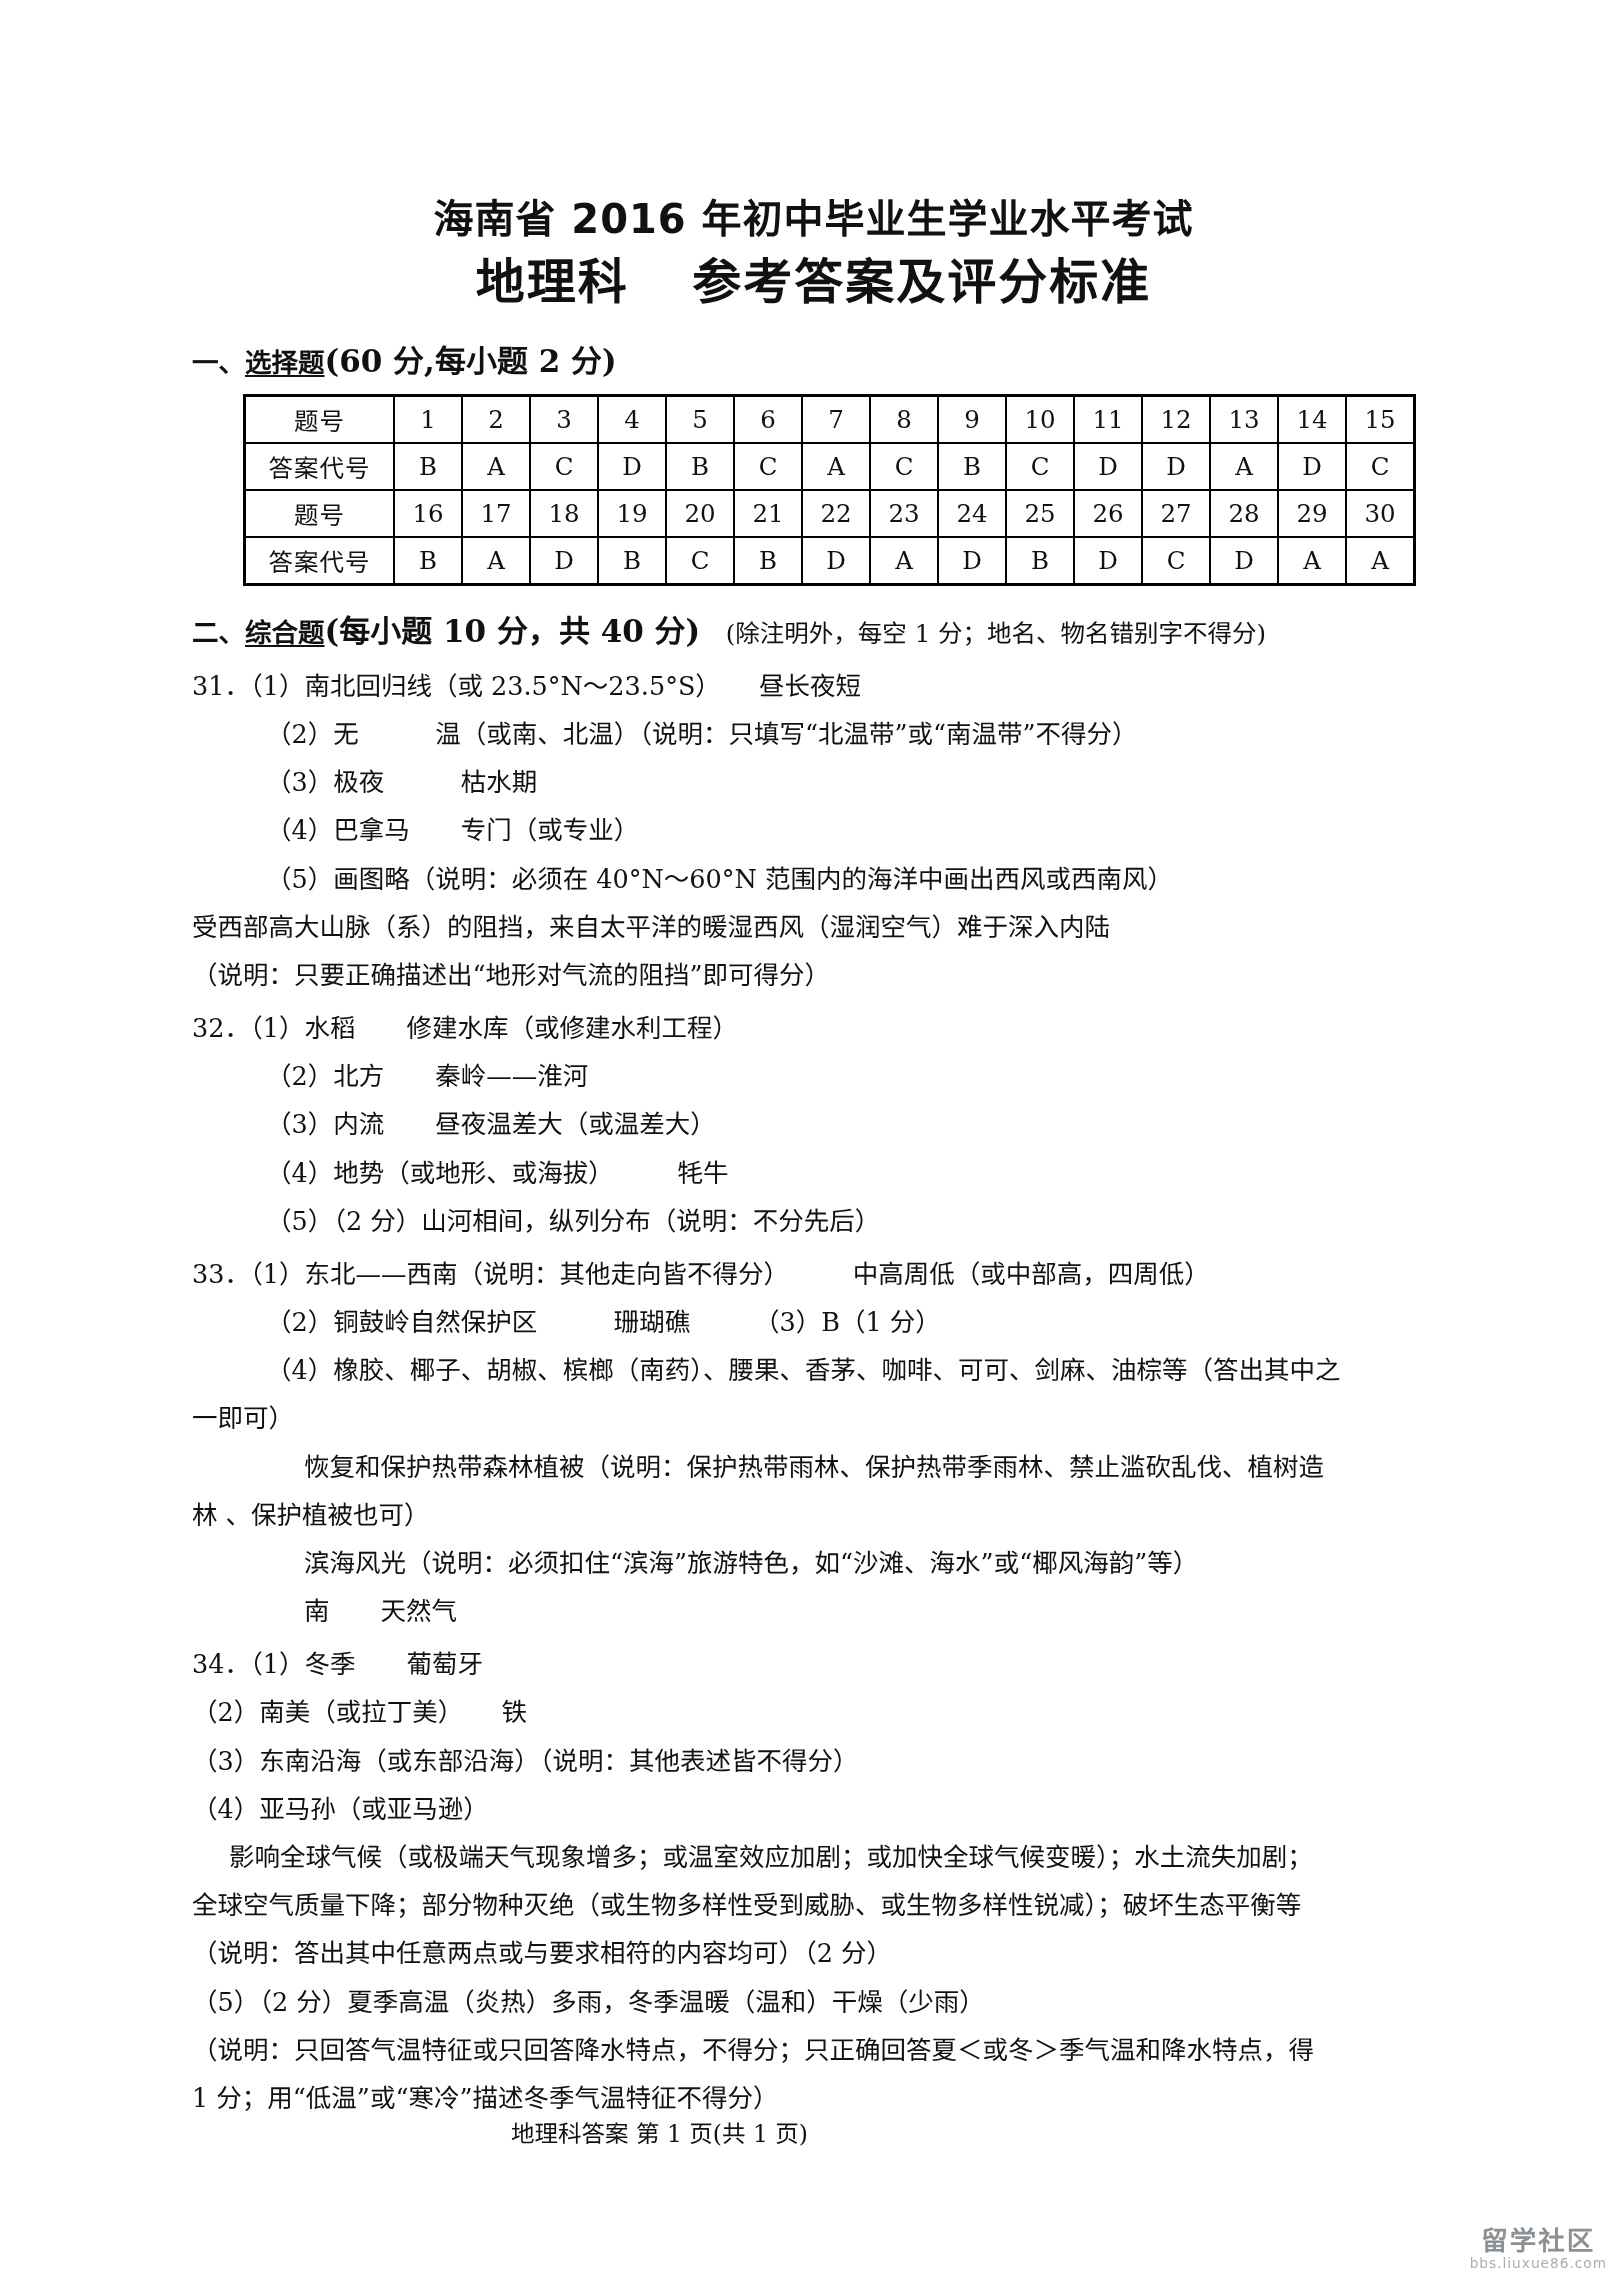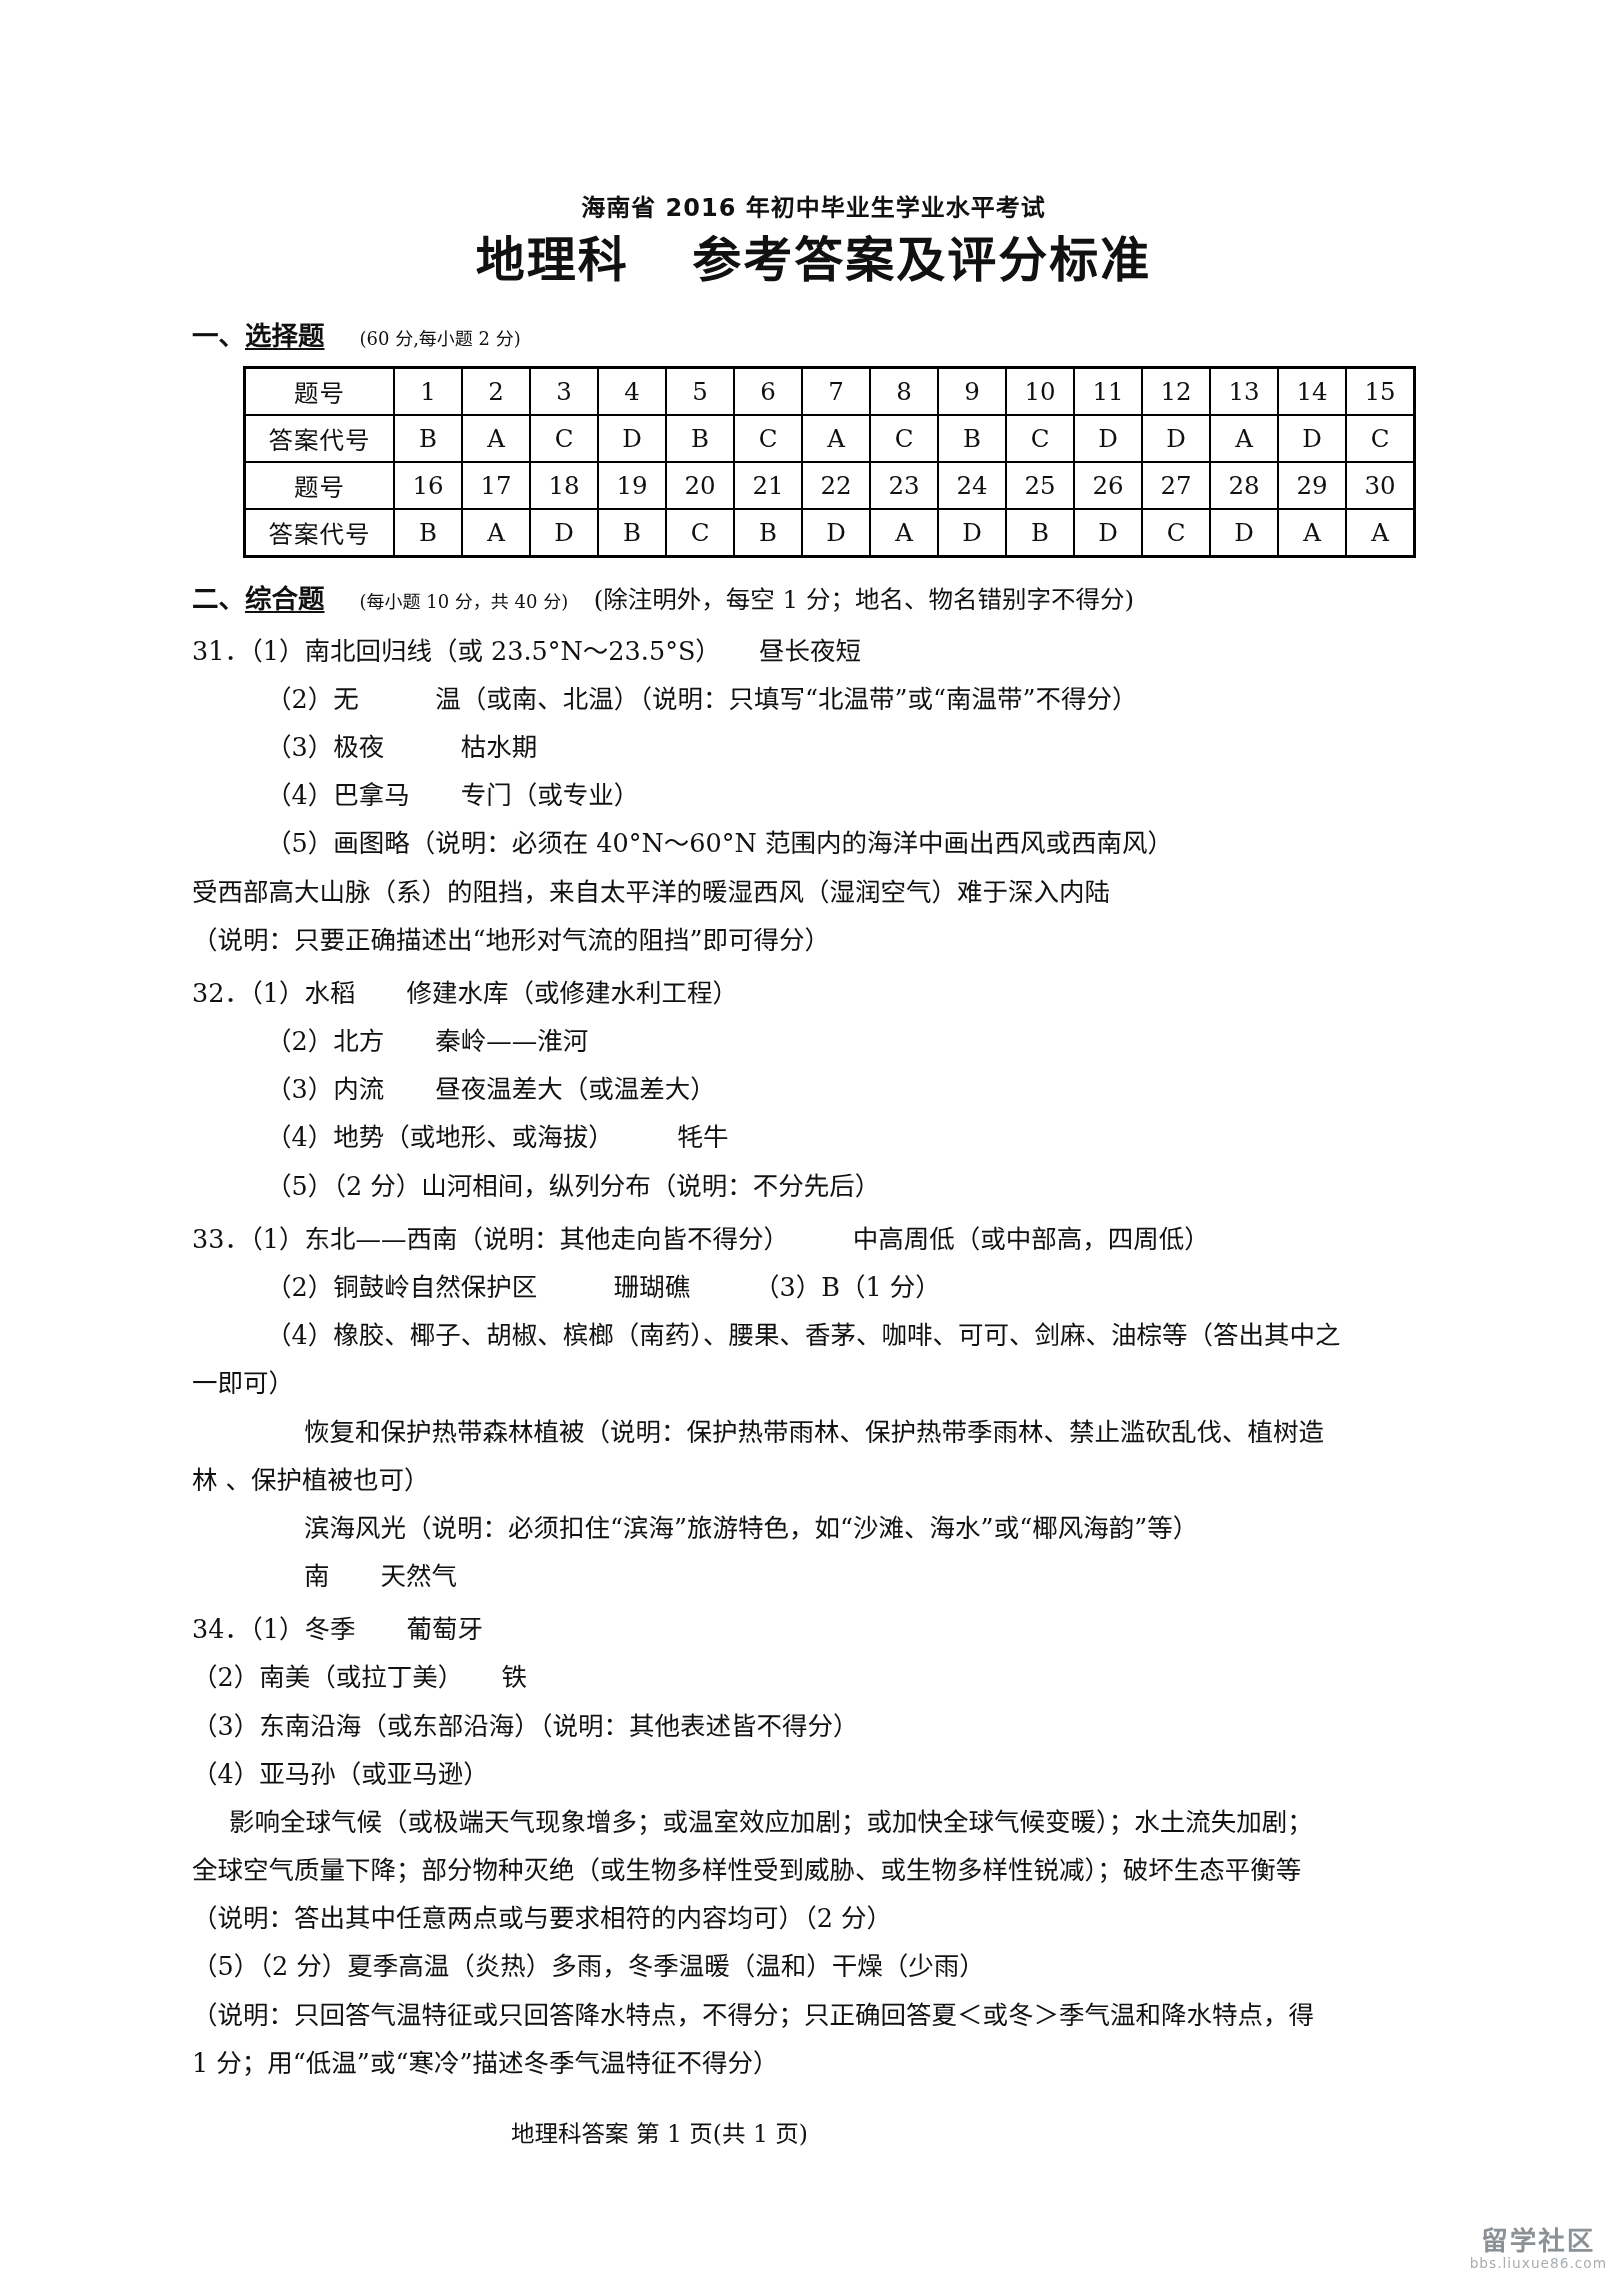--- a/index.html
+++ b/index.html
@@ -26,21 +26,21 @@
   .content {
     position: absolute;
     left: 192px;
     top: 192px;
     width: 1243px;
   }
 
   
   .title-1 {
     text-align: center;
-    font-size: 24px;
+    font-size: 40px;
     font-weight: 700;
     letter-spacing: 1px;
     line-height: 1.35;
     font-family: "DejaVu Sans", "Liberation Sans", sans-serif;
   }
   .title-2 {
     text-align: center;
     font-size: 49px;
     font-weight: 700;
     letter-spacing: 2px;
@@ -58,24 +58,23 @@
     font-family: "DejaVu Sans", "Liberation Sans", sans-serif;
     font-weight: 700;
   }
   .section-head .sh-num { font-weight: 700; }
   .section-head .sh-label {
     font-weight: 700;
     text-decoration: underline;
     text-underline-offset: 2.9px;
   }
   .section-head .sh-note {
-    font-weight: 400;
-    font-size: 18px;
-    font-family: "DejaVu Serif", "Liberation Serif", serif;
-    padding-left: 35px;
+    font-weight: 700;
+    font-size: 31px;
+    font-family: "DejaVu Serif", "Liberation Serif", serif;
   }
   .section-head .sh-note2 {
     font-weight: 400;
     font-size: 24.5px;
     font-family: "DejaVu Serif", "Liberation Serif", serif;
     margin-left: 25.5px;
   }
 
   
   .table-wrap {

